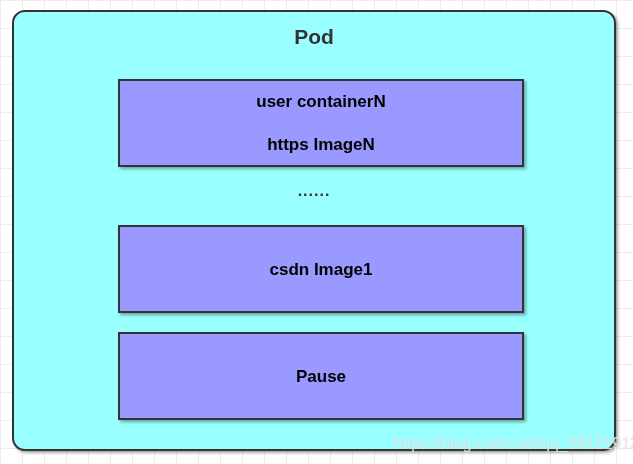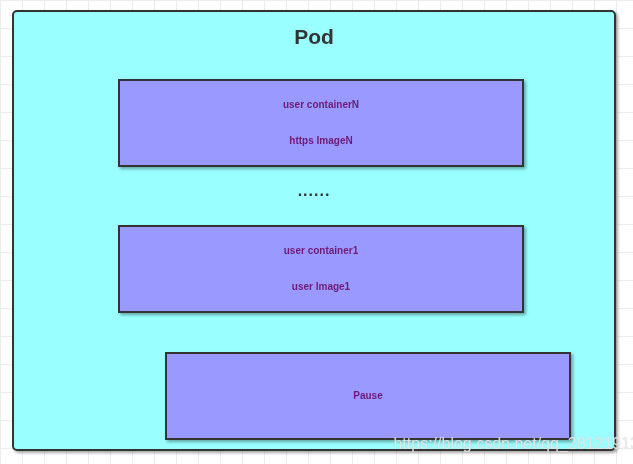--- a/index.html
+++ b/index.html
@@ -20,21 +20,21 @@
   }
   .pod-box {
     position: absolute;
     left: 12px;
     top: 10px;
     width: 604px;
     height: 441px;
     box-sizing: border-box;
     background: var(--pod-fill, #99ffff);
     border: 2px solid var(--border, #333333);
-    border-radius: 5px;
+    border-radius: 13px;
     box-shadow: 2px 2px 3px rgba(0,0,0,0.35);
   }
   .pod-title {
     position: absolute;
     top: 13px;
     left: 0;
     width: 100%;
     text-align: center;
     font-size: 21px;
     font-weight: bold;
@@ -49,29 +49,29 @@
     background: var(--container-fill, #9999ff);
     border: 2px solid var(--border, #333333);
     box-shadow: 2px 2px 3px rgba(0,0,0,0.35);
     display: flex;
     flex-direction: column;
     justify-content: center;
     align-items: center;
     gap: 26px;
   }
   .container-box .line {
-    font-size: 10px;
+    font-size: 17px;
     font-weight: bold;
-    color: #701a75;
+    color: #000000;
     line-height: 1;
     white-space: nowrap;
   }
   .box-user-n   { top: 67px;  }
   .box-user-1   { top: 213px; }
-  .box-pause    { top: 340px; margin-left: 47px; }
+  .box-pause    { top: 320px; }
   .ellipsis {
     position: absolute;
     top: 170px;
     left: 0;
     width: 100%;
     text-align: center;
     font-size: 16px;
     font-weight: bold;
     color: #333333;
     letter-spacing: 1px;
@@ -95,22 +95,21 @@
   <div class="pod-title">Pod</div>
 
   <div class="container-box box-user-n">
     <div class="line">user containerN</div>
     <div class="line">https ImageN</div>
   </div>
 
   <div class="ellipsis">......</div>
 
   <div class="container-box box-user-1">
-    <div class="line">user container1</div>
-    <div class="line">user Image1</div>
+    <div class="line">csdn Image1</div>
   </div>
 
   <div class="container-box box-pause">
     <div class="line">Pause</div>
   </div>
 
 </div>
 
 <div class="watermark">https://blog.csdn.net/qq_28121913</div>
 

